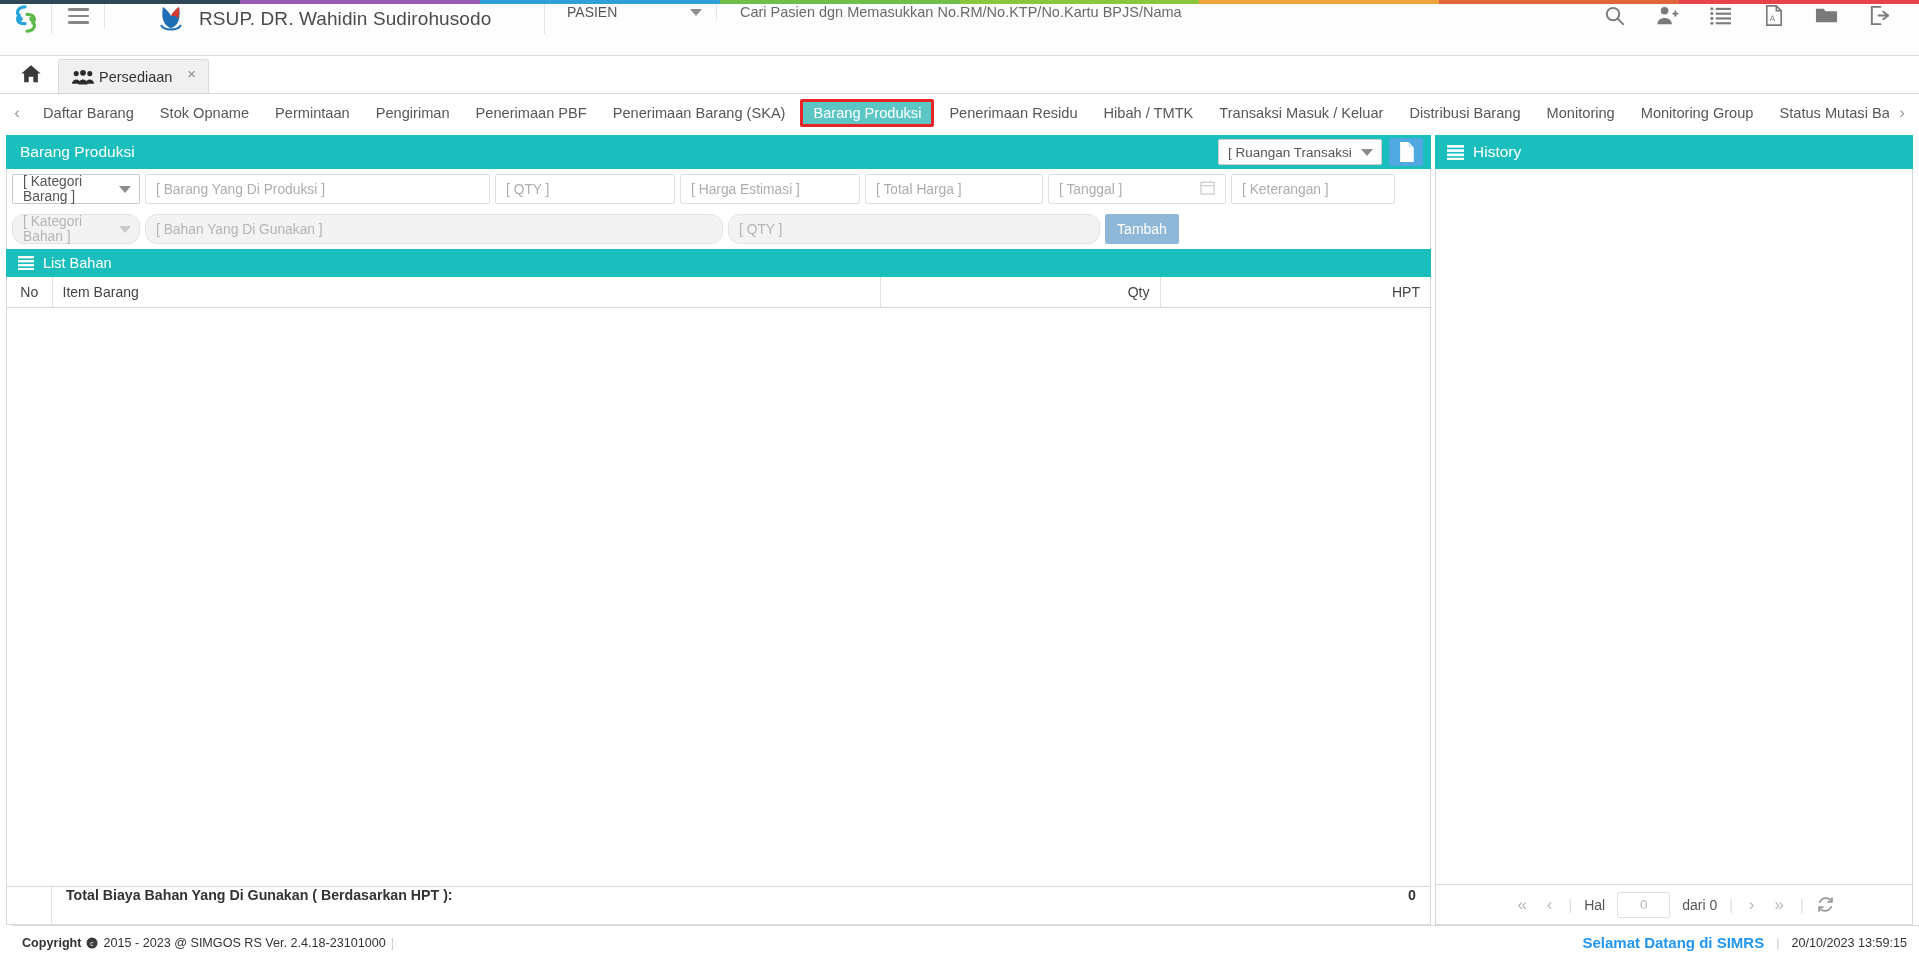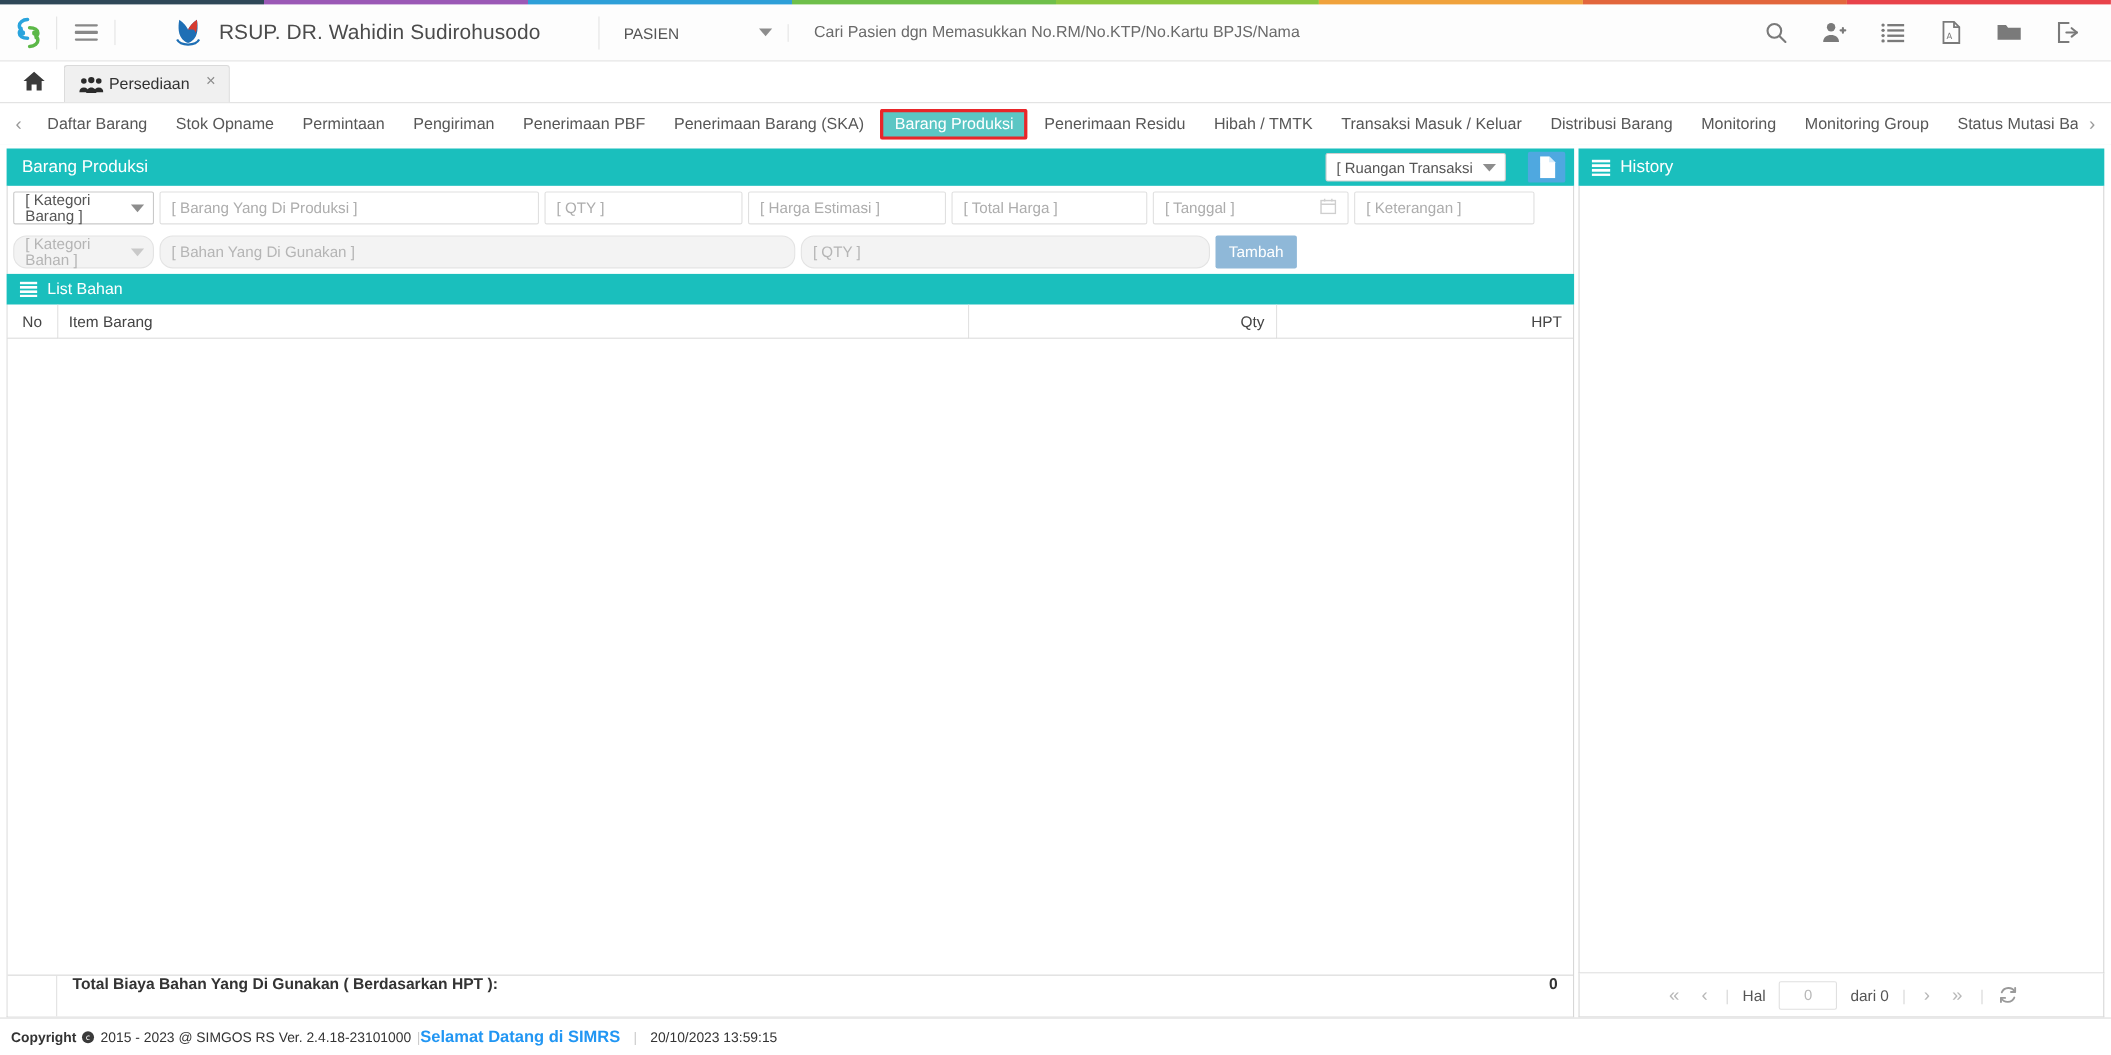--- a/index.html
+++ b/index.html
@@ -13,21 +13,21 @@
 
   
   .color-strip { display: flex; height: 4px; width: 100%; }
   .color-strip span { flex: 1 1 0; height: 100%; }
 
   
   .topbar {
     height: 52px; width: 100%;
     background: #fdfdfd;
     border-bottom: 1px solid #dcdcdc;
-    display: flex; align-items: center;
+    display: flex; align-items: flex-start;
   }
   .logo-cell {
     width: 52px; display: flex; align-items: center; justify-content: center;
     border-right: 1px solid #e4e4e4;
   }
   .hamburger-cell {
     width: 53px; display: flex; align-items: center; justify-content: center;
     border-right: 1px solid #e4e4e4; cursor: pointer;
   }
   .hamburger-cell .bars { width: 21px; }
@@ -106,21 +106,21 @@
   }
   .left-pane { width: 1425px; display: flex; flex-direction: column; }
   .right-pane { flex: 1; display: flex; flex-direction: column; }
 
   .panel-head {
     background: #1abfbd; height: 34px; color: #fff;
     display: flex; align-items: center; justify-content: space-between;
     padding: 0 8px 0 14px; font-size: 15.5px;
   }
   .panel-head .ph-left { display: flex; align-items: center; gap: 9px; }
-  .ph-controls { display: flex; align-items: center; gap: 20px; }
+  .ph-controls { display: flex; align-items: center; gap: 7px; }
   .room-select {
     width: 164px; height: 26px; background: #fff; border: 1px solid #cfcfcf;
     border-radius: 2px; display: flex; align-items: center; justify-content: space-between;
     padding: 0 8px 0 9px; font-size: 13.5px; color: #555; cursor: pointer;
   }
   .doc-btn {
     width: 34px; height: 28px; background: #4fa8e0; border-radius: 2px;
     display: flex; align-items: center; justify-content: center; cursor: pointer;
   }
 
@@ -178,23 +178,23 @@
   .pager .sep { color: #dcdcdc; }
   .pg-input {
     width: 53px; height: 26px; border: 1px solid #e0e0e0; border-radius: 2px;
     text-align: center; font-size: 13.5px; color: #b9b9b9;
     font-family: "Liberation Sans", sans-serif; outline: none;
   }
   .pg-refresh { color: #9a9a9a; cursor: pointer; display: flex; align-items: center; }
 
   
   .footer {
-    position: absolute; bottom: 0; left: 0; right: 0; height: 34px;
+    position: absolute; bottom: 0; left: 12px; right: 0; height: 34px;
     background: #fff; border-top: 1px solid #dcdcdc;
-    display: flex; align-items: center; 
+    display: flex; align-items: center; justify-content: space-between;
     padding: 0 12px 0 10px; font-size: 12.6px; color: #333;
   }
   .footer .cpy { display: flex; align-items: center; gap: 5px; }
   .footer .cpy .bold { font-weight: bold; }
   .footer .rpart { display: flex; align-items: center; gap: 12px; }
   .footer .welcome { color: #2196f3; font-weight: bold; font-size: 15px; }
   .footer .divider { color: #ccc; }
 </style>
 </head>
 <body>

